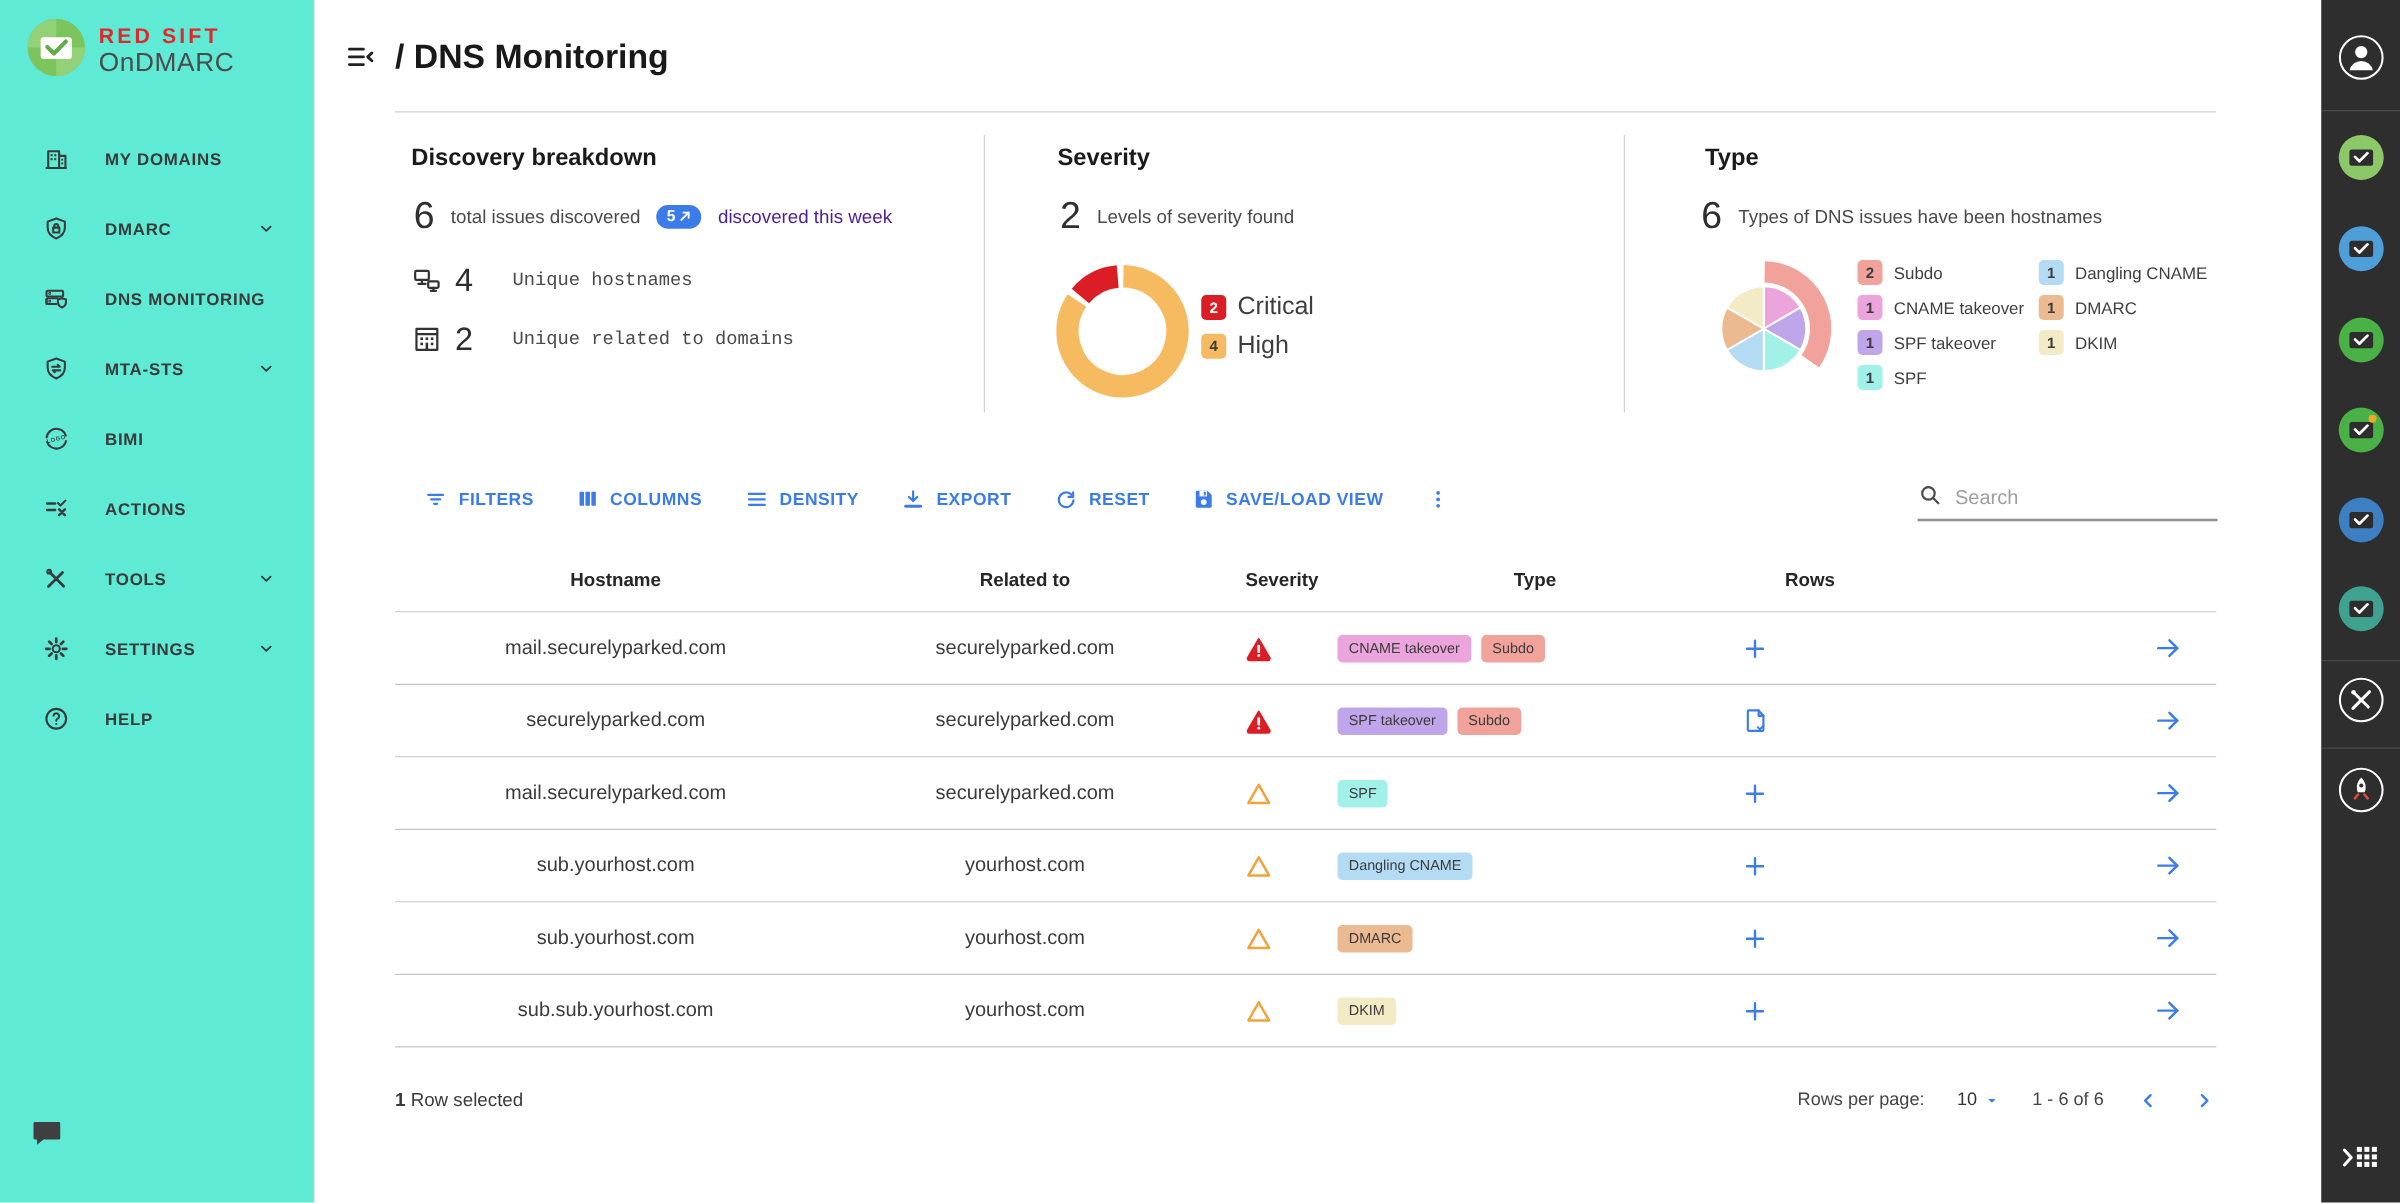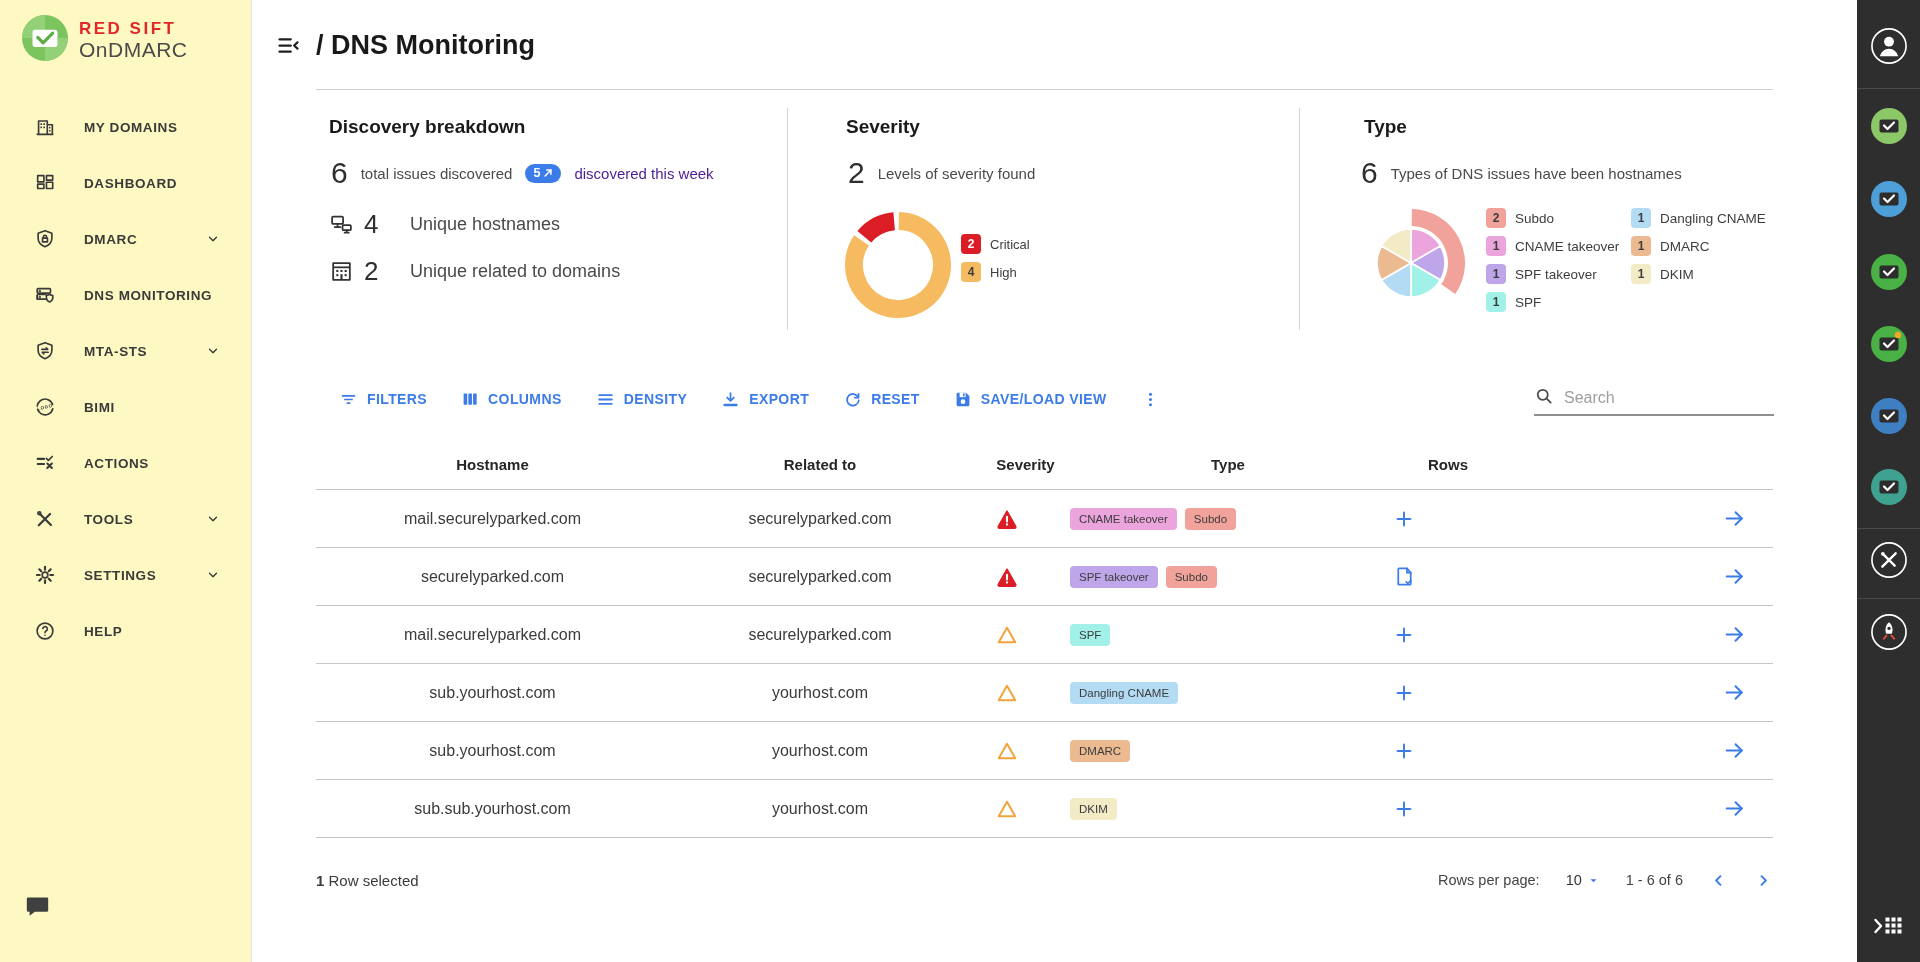--- a/index.html
+++ b/index.html
@@ -2,21 +2,21 @@
 <html><head>
 <meta charset="utf-8">
 <style>
   * { box-sizing: border-box; margin: 0; padding: 0; }
   html,body { width:1920px; height:962px; overflow:hidden; background:#fff;
     font-family:"Liberation Sans", sans-serif; color:#333; }
   button { background:none; border:none; font-family:inherit; cursor:pointer; }
 
   
   .sidebar { position:absolute; left:0; top:0; width:252px; height:962px;
-    background:#fef9c3; border-right:1px solid #E2E2E0; }
+    background:#5eead4; border-right:1px solid #E2E2E0; }
   .logo-row { position:absolute; left:22px; top:15px; display:flex; align-items:center; gap:11px; }
   .brand-l1 { color:#E3262C; font-size:17px; font-weight:600; letter-spacing:2.5px; line-height:1.15; }
   .brand-l2 { color:#4B4B4B; font-size:21px; font-weight:500; letter-spacing:.5px; line-height:1.1; }
   .nav { position:absolute; top:99px; left:0; right:0; }
   .nav-item { height:56px; display:flex; align-items:center; padding-left:34px; gap:28px;
     color:#3A3A3A; font-size:13.5px; font-weight:600; letter-spacing:.6px; cursor:pointer; position:relative; }
   .nav-item svg { flex:none; }
   .chev { position:absolute; left:206px; top:50%; margin-top:-7px; }
   .chat-btn { position:absolute; left:24px; top:893px; }
 
@@ -30,28 +30,28 @@
   .card-title { position:absolute; font-size:19px; font-weight:700; color:#1A1A1A; }
   .count-line { position:absolute; display:flex; align-items:center; gap:13px; height:34px; }
   .big-num { font-size:30px; color:#2E2E2E; }
   .count-label { font-size:15px; color:#4A4A4A;text-align:right; }
   .week-pill { display:inline-flex; align-items:center; gap:3px; height:19px; padding:0 8px;
     border-radius:10px; background:#3C7CE8; color:#fff; font-size:12.5px; font-weight:700; }
   .week-label { font-size:15px; color:#4c1d95; }
   .disc-stat { position:absolute; left:76px; display:flex; align-items:center; height:40px; }
   .stat-icon { width:26px; display:flex; }
   .stat-num { font-size:26px; color:#2E2E2E; margin-left:9px; width:36px; }
-  .stat-label { font-size:18px; color:#4A4A4A; margin-left:10px; }
+  .stat-label { font-size:15px; color:#4A4A4A; margin-left:10px;font-family:Liberation Mono, monospace; }
   .vdiv { position:absolute; top:108px; width:1px; height:222px; background:#D4D4D4; }
 
   .sev-legend { position:absolute; left:708px; top:234px; display:flex; flex-direction:column; gap:8px; }
   .sev-legend .li, .type-col .li { display:flex; align-items:center; gap:9px; }
   .badge { width:20px; height:20px; border-radius:4px; display:flex; align-items:center;
     justify-content:center; font-size:12px; font-weight:700; color:#3C3C3C; flex:none; }
-  .sev-legend .lbl { font-size:13px; color:#3E3E3E; }
+  .sev-legend .lbl { font-size:20px; color:#3E3E3E; }
   .type-col { position:absolute; top:208px; display:flex; flex-direction:column; gap:8px; }
   .type-col .lbl { font-size:13.5px; color:#3E3E3E; white-space:nowrap; }
 
   
   .toolbar { position:absolute; left:86px; top:380px; height:38px; display:flex;
     align-items:center; gap:34px; color:#3C7CE8; }
   .tb-btn { display:flex; align-items:center; gap:9px; color:#3C7CE8; font-size:14px;
     font-weight:600; letter-spacing:.4px; }
   .search { position:absolute; left:1281px; top:386px; width:240px; display:flex; align-items:center;
     gap:10px; padding-bottom:4px; border-bottom:2px solid #8F8F8F; }
@@ -115,31 +115,20 @@
               <rect x="7" y="8" width="1.8" height="1.8"></rect>
               <rect x="10.2" y="8" width="1.8" height="1.8"></rect>
               <rect x="7" y="11.5" width="1.8" height="1.8"></rect>
               <rect x="10.2" y="11.5" width="1.8" height="1.8"></rect>
               <rect x="16.4" y="12" width="1.6" height="1.6"></rect>
               <rect x="16.4" y="15.3" width="1.6" height="1.6"></rect>
             </g>
           </svg>
         </span>
         <span>MY DOMAINS</span>
-      </div>
-      <div class="nav-item">
-        <span style="display:flex">
-          <svg width="22" height="22" viewBox="0 0 24 24" fill="none" stroke="#3A3A3A" stroke-width="1.8" stroke-linecap="round" stroke-linejoin="round">
-            <rect x="4" y="4" width="6.8" height="6.8"></rect>
-            <rect x="13.6" y="4" width="6.8" height="4.8"></rect>
-            <rect x="4" y="13.2" width="6.8" height="4.8"></rect>
-            <rect x="13.6" y="11.2" width="6.8" height="6.8"></rect>
-          </svg>
-        </span>
-        <span>DASHBOARD</span>
       </div>
       <div class="nav-item">
         <span style="display:flex">
           <svg width="22" height="22" viewBox="0 0 24 24" fill="none" stroke="#3A3A3A" stroke-width="1.8" stroke-linecap="round" stroke-linejoin="round">
             <path d="M12 3l7.5 2.8v5.4c0 4.6-3.2 7.6-7.5 9.3-4.3-1.7-7.5-4.7-7.5-9.3V5.8Z"></path>
             <rect x="9.3" y="11" width="5.4" height="4.2"></rect>
             <path d="M10.3 11V9.6a1.7 1.7 0 0 1 3.4 0V11"></path>
           </svg>
         </span>
         <span>DMARC</span>

